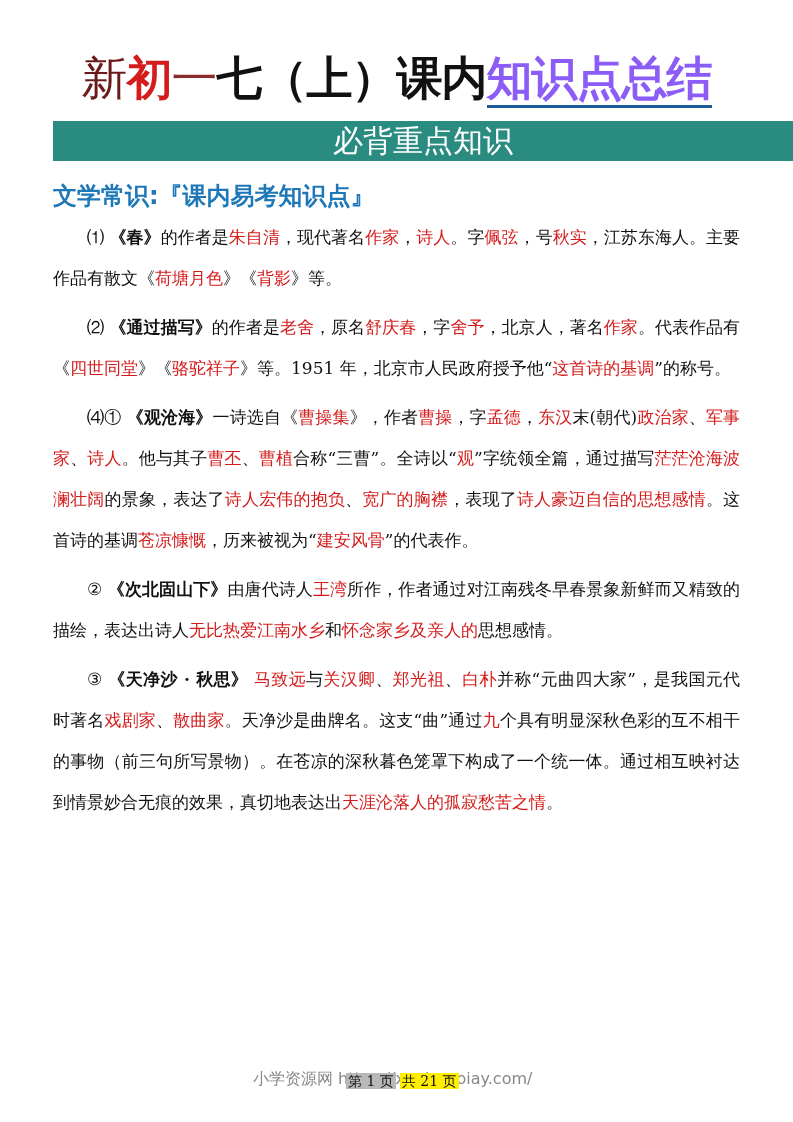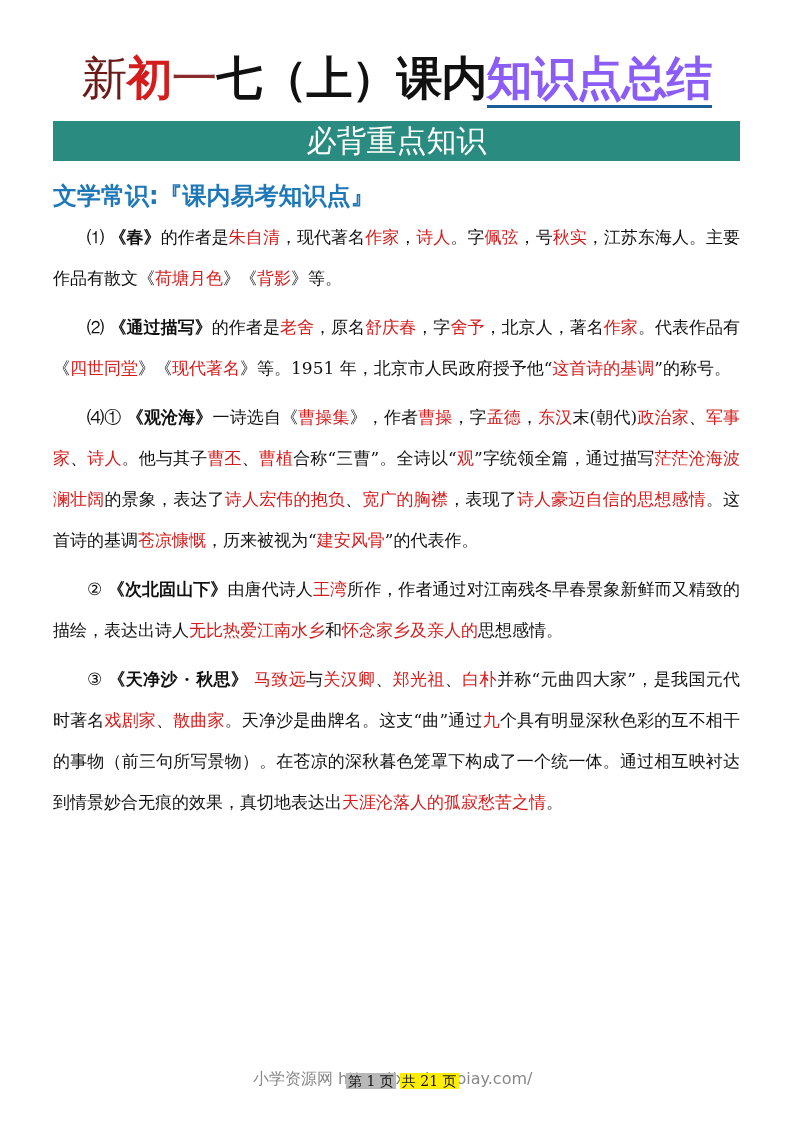--- a/index.html
+++ b/index.html
@@ -9,21 +9,21 @@
 
   .main-title { position: absolute; top: 48px; left: 0; width: 687px; text-align: center;
                 font-family: "DejaVu Sans", "Liberation Sans", sans-serif; font-weight: bold;
                 font-size: 46px; line-height: 60px; letter-spacing: -1px; white-space: nowrap; }
   .t-dark { color: #6b1a1a; font-weight: normal; }
   .t-red { color: #d41c1c; }
   .t-line { color: #8a2a2a; font-weight: normal; }
   .t-black { color: #111; }
   .t-teal { color: #8b5cf6; border-bottom: 3px solid #1a5c9a; padding-bottom: 0; }
 
-  .banner { position: absolute; top: 121px; left: 0; width: 687px; height: 40px;
+  .banner { position: absolute; top: 121px; left: 0; width: 740px; height: 40px;
             background: #2a8c80; color: #fff; text-align: center;
             font-family: "DejaVu Sans", "Liberation Sans", sans-serif;
             font-size: 30px; line-height: 40px; }
 
   .section-heading { position: absolute; top: 181px; left: 0; color: #1e78b8;
                      font-family: "DejaVu Sans", "Liberation Sans", sans-serif;
                      font-weight: bold; font-size: 24px; line-height: 30px; }
 
   .body { position: absolute; top: 217px; left: 0; width: 687px; font-size: 17px; line-height: 41px;
           text-align: justify; }
@@ -47,21 +47,21 @@
   </div>
 
   <div class="banner">必背重点知识</div>
 
   <div class="section-heading">文学常识:『课内易考知识点』</div>
 
   <div class="body">
 
     <p class="para"><span>⑴ </span><b>《春》</b><span>的作者是</span><span class="hl">朱自清</span><span>，现代著名</span><span class="hl">作家</span><span>，</span><span class="hl">诗人</span><span>。字</span><span class="hl">佩弦</span><span>，号</span><span class="hl">秋实</span><span>，江苏东海人。主要作品有散文《</span><span class="hl">荷塘月色</span><span>》《</span><span class="hl">背影</span><span>》等。</span></p>
 
-    <p class="para"><span>⑵ </span><b>《通过描写》</b><span>的作者是</span><span class="hl">老舍</span><span>，原名</span><span class="hl">舒庆春</span><span>，字</span><span class="hl">舍予</span><span>，北京人，著名</span><span class="hl">作家</span><span>。代表作品有《</span><span class="hl">四世同堂</span><span>》《</span><span class="hl">现代著名</span><span>》等。1951 年，北京市人民政府授予他“</span><span class="hl">这首诗的基调</span><span>”的称号。</span></p>
+    <p class="para"><span>⑵ </span><b>《通过描写》</b><span>的作者是</span><span class="hl">老舍</span><span>，原名</span><span class="hl">舒庆春</span><span>，字</span><span class="hl">舍予</span><span>，北京人，著名</span><span class="hl">作家</span><span>。代表作品有《</span><span class="hl">四世同堂</span><span>》《</span><span class="hl">骆驼祥子</span><span>》等。1951 年，北京市人民政府授予他“</span><span class="hl">这首诗的基调</span><span>”的称号。</span></p>
 
 
     <p class="para"><span>⑷① </span><b>《观沧海》</b><span>一诗选自《</span><span class="hl">曹操集</span><span>》，作者</span><span class="hl">曹操</span><span>，字</span><span class="hl">孟德</span><span>，</span><span class="hl">东汉</span><span>末(朝代)</span><span class="hl">政治家</span><span>、</span><span class="hl">军事家</span><span>、</span><span class="hl">诗人</span><span>。他与其子</span><span class="hl">曹丕</span><span>、</span><span class="hl">曹植</span><span>合称“三曹”。全诗以“</span><span class="hl">观</span><span>”字统领全篇，通过描写</span><span class="hl">茫茫沧海波澜壮阔</span><span>的景象，表达了</span><span class="hl">诗人宏伟的抱负</span><span>、</span><span class="hl">宽广的胸襟</span><span>，表现了</span><span class="hl">诗人豪迈自信的思想感情</span><span>。这首诗的基调</span><span class="hl">苍凉慷慨</span><span>，历来被视为“</span><span class="hl">建安风骨</span><span>”的代表作。</span></p>
 
     <p class="para"><span>② </span><b>《次北固山下》</b><span>由唐代诗人</span><span class="hl">王湾</span><span>所作，作者通过对江南残冬早春景象新鲜而又精致的描绘，表达出诗人</span><span class="hl">无比热爱江南水乡</span><span>和</span><span class="hl">怀念家乡及亲人的</span><span>思想感情。</span></p>
 
     <p class="para"><span>③ </span><b>《天净沙 · 秋思》</b><span> </span><span class="hl">马致远</span><span>与</span><span class="hl">关汉卿</span><span>、</span><span class="hl">郑光祖</span><span>、</span><span class="hl">白朴</span><span>并称“元曲四大家”，是我国元代时著名</span><span class="hl">戏剧家</span><span>、</span><span class="hl">散曲家</span><span>。天净沙是曲牌名。这支“曲”通过</span><span class="hl">九</span><span>个具有明显深秋色彩的互不相干的事物（前三句所写景物）。在苍凉的深秋暮色笼罩下构成了一个统一体。通过相互映衬达到情景妙合无痕的效果，真切地表达出</span><span class="hl">天涯沦落人的孤寂愁苦之情</span><span>。</span></p>
 
   </div>
 </div>

